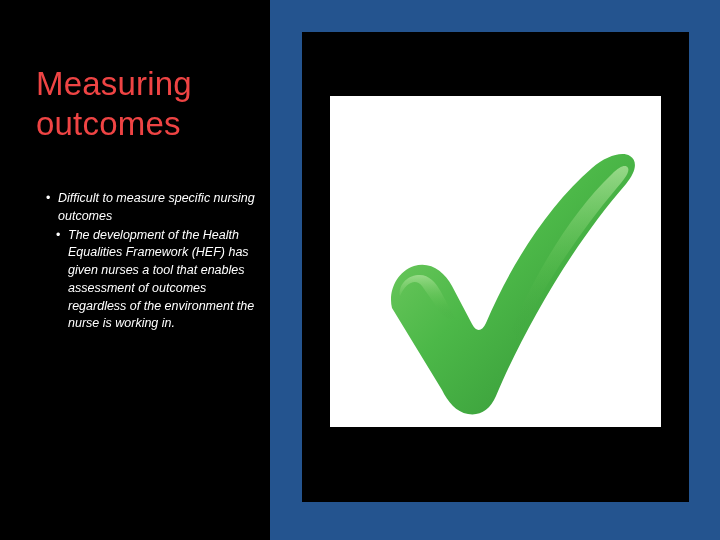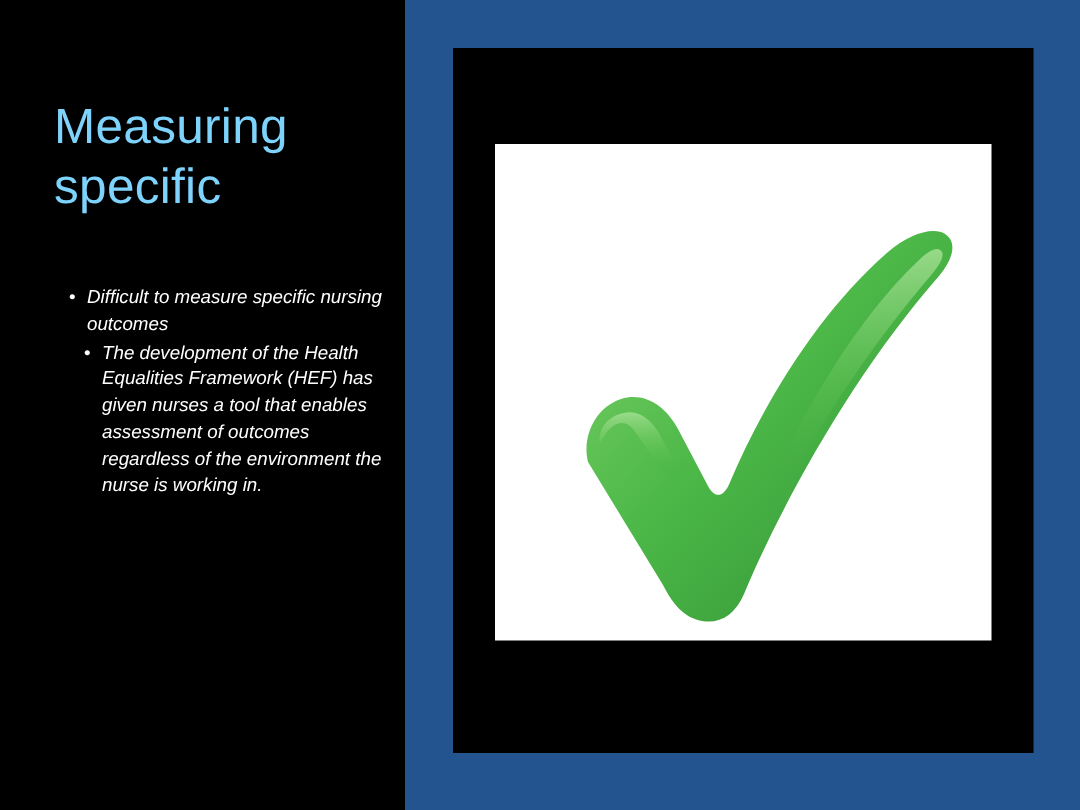--- a/index.html
+++ b/index.html
@@ -32,21 +32,21 @@
     width: 270px;
     height: 540px;
     background: #000000;
   }
   
   #title {
     position: absolute;
     left: 36px;
     top: 64px;
     width: 225px;
-    color: #7dd3fc;
+    color: #ef4444;
     font-size: 33px;
     line-height: 1.22;
     font-weight: 300;
     letter-spacing: 0.2px;
   }
   
   #body {
     position: absolute;
     left: 46px;
     top: 190px;
@@ -100,21 +100,21 @@
 </head>
 <body>
 
 <div id="slide">
 
   <div id="left-panel"></div>
   <div id="right-panel"></div>
 
   <div id="title">
     <div>Measuring</div>
-    <div>specific</div>
+    <div>outcomes</div>
   </div>
 
   <div id="body">
     <div class="bullet-row indent-1">
       <span class="bullet-dot">•</span>
       <span class="bullet-text">Difficult to measure specific nursing outcomes</span>
     </div>
     <div class="bullet-row indent-2">
       <span class="bullet-dot">•</span>
       <span class="bullet-text">The development of the Health Equalities Framework (HEF) has given nurses a tool that enables assessment of outcomes regardless of the environment the nurse is working in.</span>

